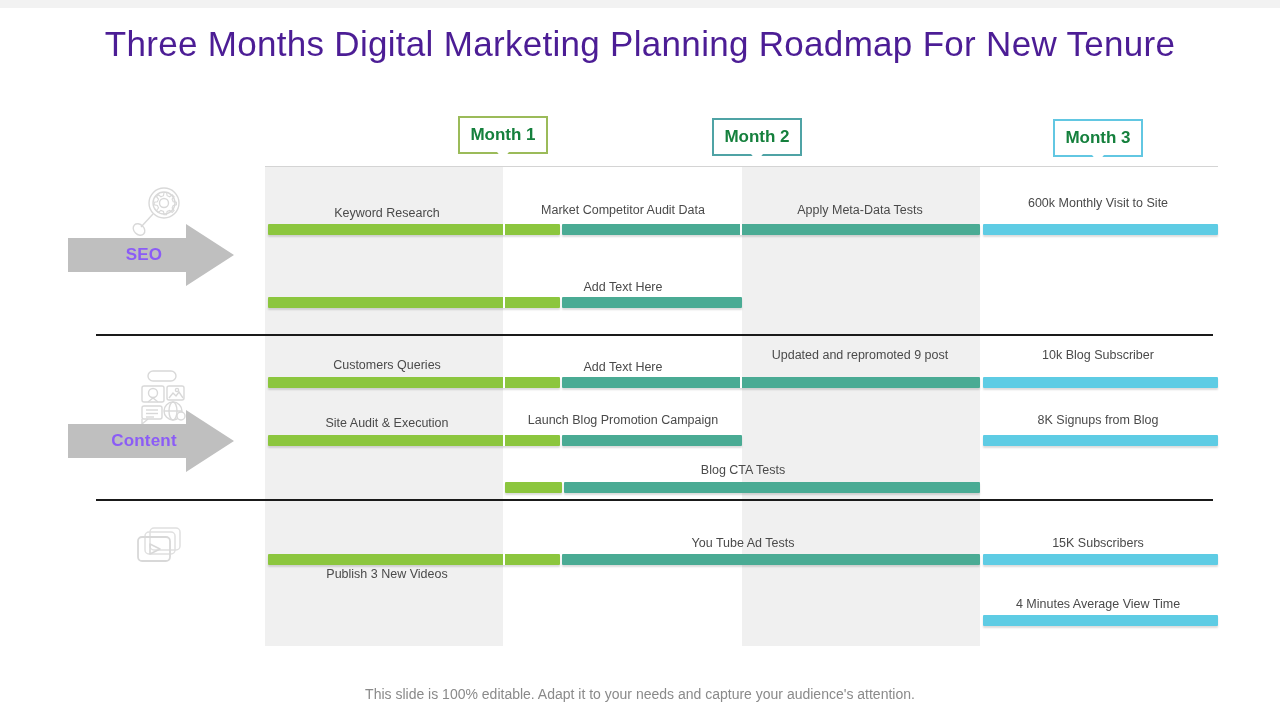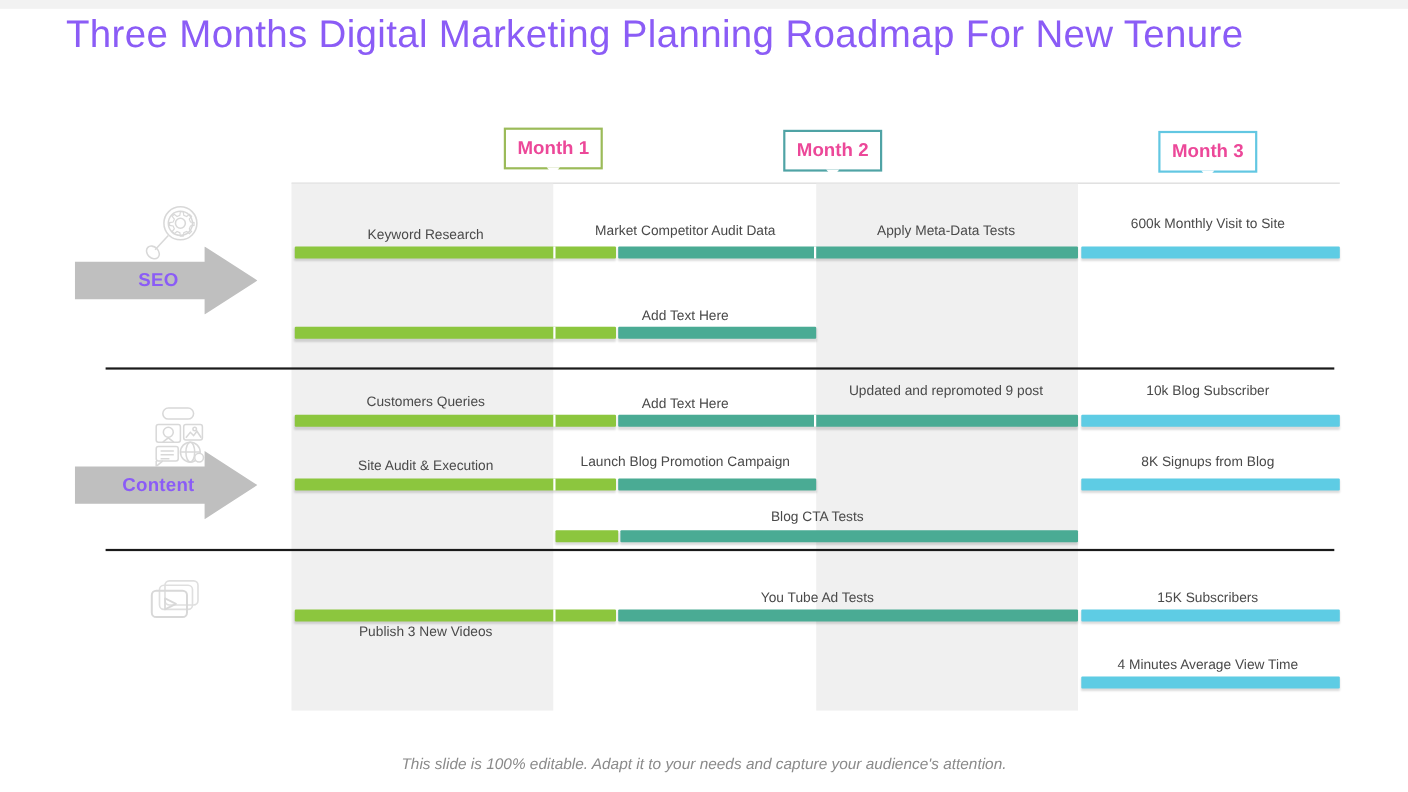--- a/index.html
+++ b/index.html
@@ -26,42 +26,43 @@
     left: 0; top: 0;
     width: 1280px;
     height: 8px;
     background: #f2f2f2;
   }
 
   
   .title {
     position: absolute;
     left: 60px;
-    top: 12px;
+    top: 24px;
     width: 1160px;
+    text-align: center;
     font-size: 35px;
     font-weight: 400;
-    color: #8b5cf6;
+    color: #4c1d95;
     letter-spacing: 0.3px;
     white-space: nowrap;
   }
 
   
   .month-chip {
     position: absolute;
     height: 38px;
     background: #ffffff;
     border: 2px solid #9bbb59;
     box-sizing: border-box;
     display: flex;
     align-items: center;
     justify-content: center;
     font-size: 17px;
     font-weight: bold;
-    color: #ec4899;
+    color: #15803d;
   }
   .month-chip .tail {
     position: absolute;
     bottom: -7px;
     left: 50%;
     margin-left: -6px;
     width: 0;
     height: 0;
     border-left: 6px solid transparent;
     border-right: 6px solid transparent;
@@ -181,21 +182,20 @@
 
   
   .footer {
     position: absolute;
     left: 0;
     top: 686px;
     width: 1280px;
     text-align: center;
     font-size: 14px;
     color: #8a8a8a;
-    font-style: italic;
   }
 </style>
 </head>
 <body>
 
 <div class="slide">
 
   <div class="topbar"></div>
 
   <div class="title">Three Months Digital Marketing Planning Roadmap For New Tenure</div>

